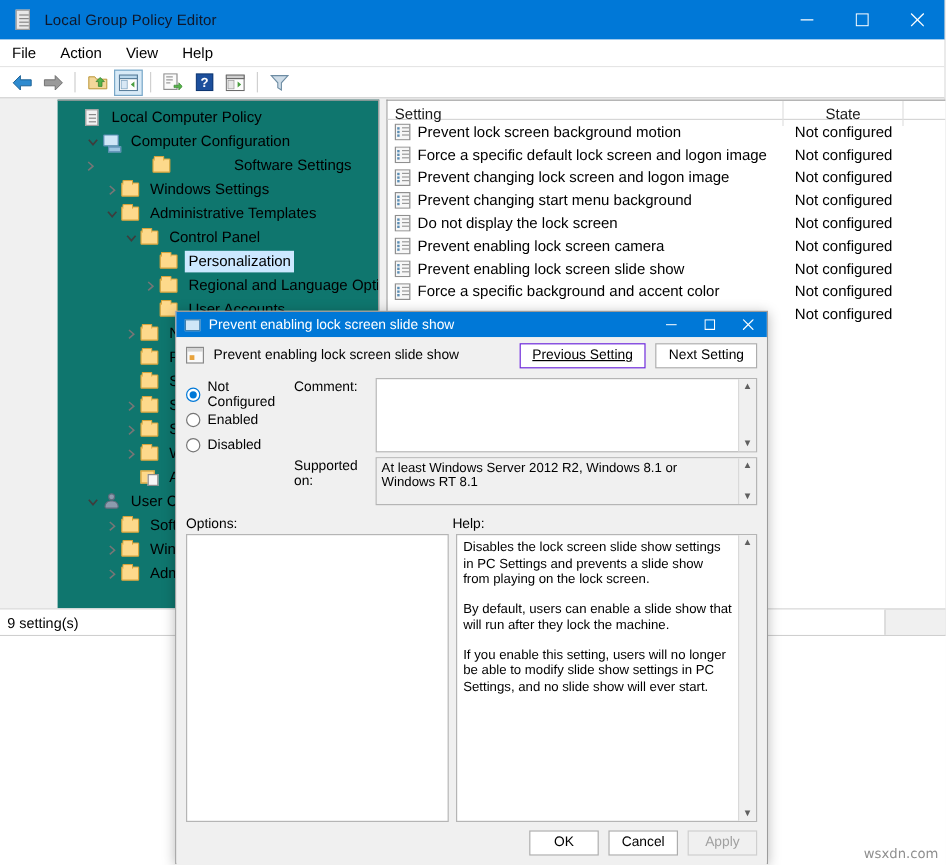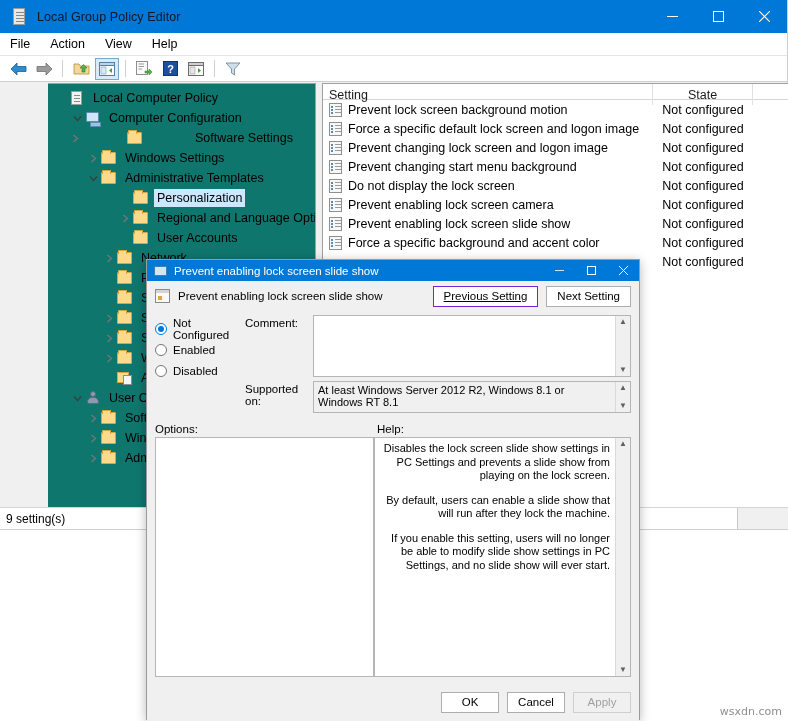--- a/index.html
+++ b/index.html
@@ -476,22 +476,21 @@
   
   .oh-labels {
     display: flex;
     padding: 6px 8px 2px 8px;
     font-size: 11.5px;
   }
   .oh-labels .o { width: 222px; }
   .panes {
     display: flex;
     padding: 0 8px;
-    gap: 0;
-    text-align: right;
+    gap: 6px;
   }
   .opt-pane {
     width: 219px; height: 240px;
     background: #ffffff;
     border: 1px solid #b5b5b5;
   }
   .help-pane {
     flex: 1; height: 240px;
     background: #ffffff;
     border: 1px solid #b5b5b5;
@@ -671,20 +670,31 @@
             <div class="tree-row" style="padding-left: 38px;">
               <span class="chev">
                 <svg width="9" height="7" viewBox="0 0 9 7">
                   <path d="M1,1.5 L4.5,5.5 L8,1.5" fill="none" stroke="#3d3d3d" stroke-width="1.4"></path>
                 </svg>
               </span>
               <span class="ticon">
                 <div class="folder"></div>
               </span>
               <span class="lbl">Administrative Templates</span>
+            </div>
+            <div class="tree-row" style="padding-left: 54px;">
+              <span class="chev">
+                <svg width="9" height="7" viewBox="0 0 9 7">
+                  <path d="M1,1.5 L4.5,5.5 L8,1.5" fill="none" stroke="#3d3d3d" stroke-width="1.4"></path>
+                </svg>
+              </span>
+              <span class="ticon">
+                <div class="folder"></div>
+              </span>
+              <span class="lbl">Control Panel</span>
             </div>
             <div class="tree-row selected" style="padding-left: 70px;">
               <span class="chev empty">
                 <svg width="7" height="9" viewBox="0 0 7 9">
                   <path d="M1.5,1 L5.5,4.5 L1.5,8" fill="none" stroke="#767676" stroke-width="1.3"></path>
                 </svg>
               </span>
               <span class="ticon">
                 <div class="folder"></div>
               </span>
@@ -984,21 +994,21 @@
             <div class="box-with-sb" style="height:62px;">
               <div class="inner"></div>
               <div class="vsb">
                 <span class="arrow">▲</span>
                 <span class="arrow">▼</span>
               </div>
             </div>
           </div>
           <div class="field-row">
             <div class="field-label">Supported on:</div>
-            <div class="box-with-sb grey" style="height:32px;justify-content:flex-end;">
+            <div class="box-with-sb grey" style="height:40px;justify-content:flex-end;">
               <div class="inner">At least Windows Server 2012 R2, Windows 8.1 or Windows RT 8.1</div>
               <div class="vsb">
                 <span class="arrow">▲</span>
                 <span class="arrow">▼</span>
               </div>
             </div>
           </div>
         </div>
       </div>
 

